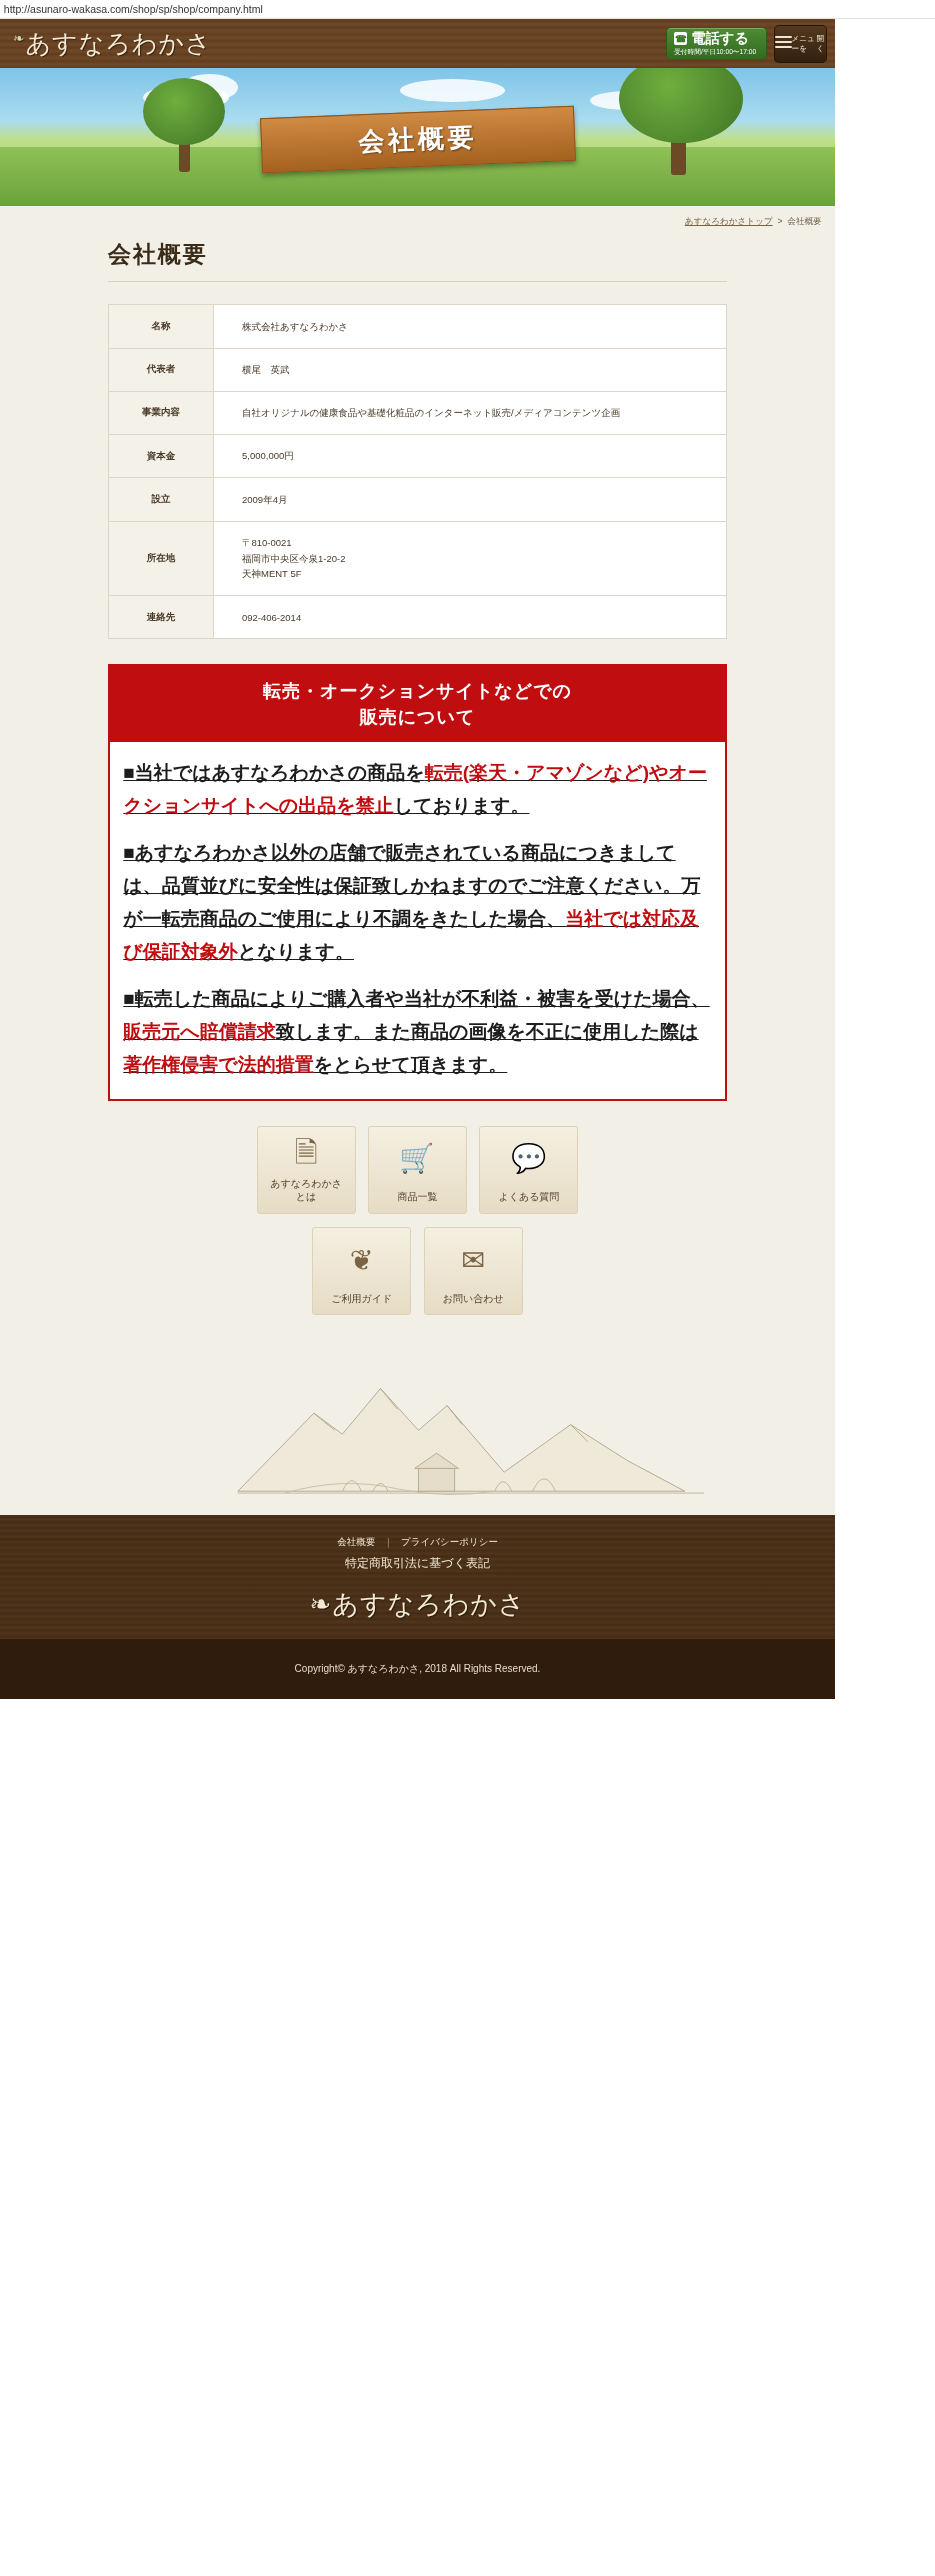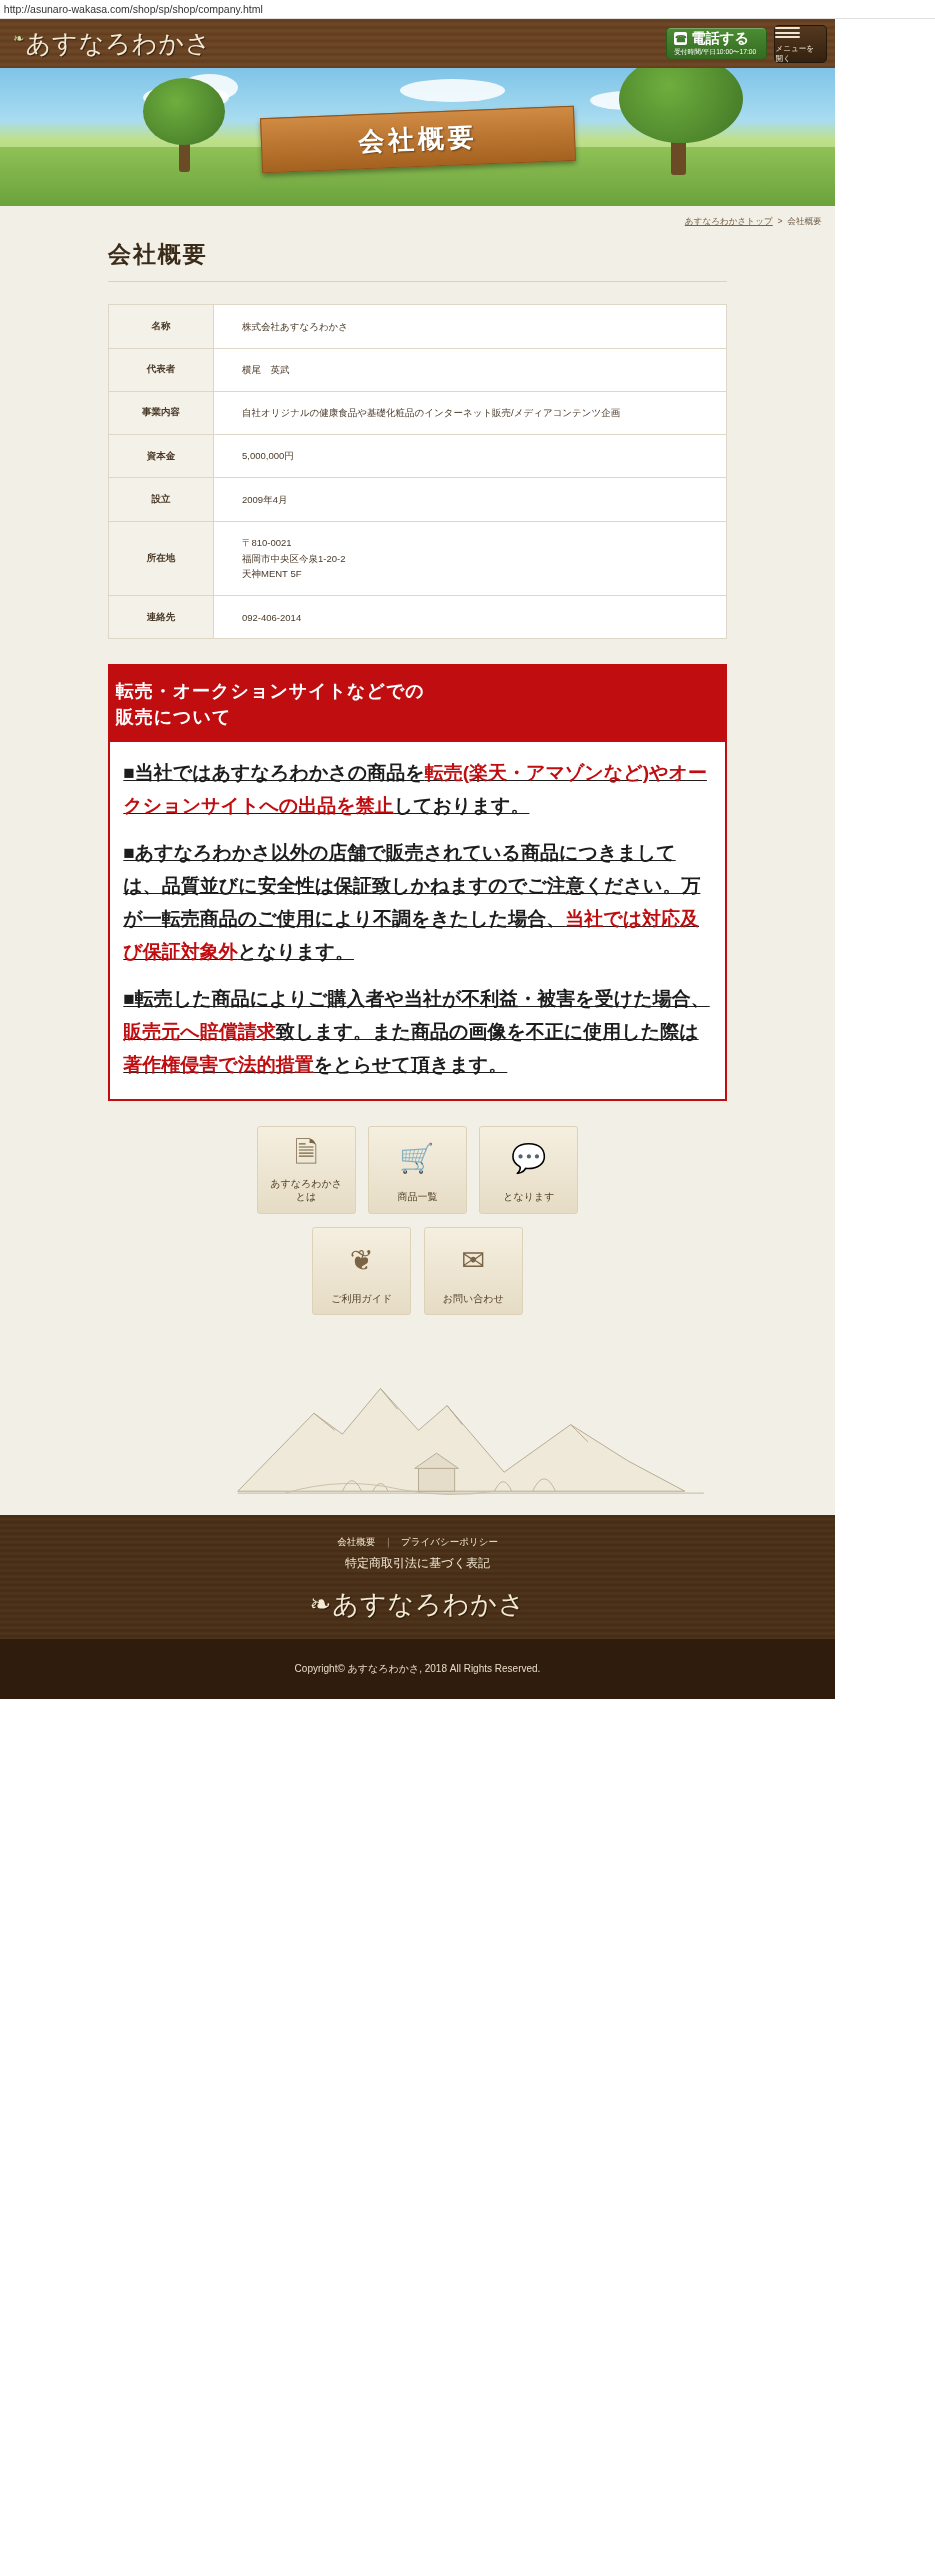--- a/index.html
+++ b/index.html
@@ -68,21 +68,21 @@
     border-radius:1.9px; font-size:9.5px; line-height:13.3px; text-align:center;
   }
   .menu-btn {
     background: #3e2b18;
     background-image: linear-gradient(#55381f, #32210f);
     border: 1px solid #23160a;
     border-radius: 4.8px;
     width: 53px; height: 38px;
     color: #f0e6d2;
     font-size: 7.6px;
-    display: flex; flex-direction: column; align-items: flex-start; justify-content: center;
+    display: flex; flex-direction: row; align-items: center; justify-content: center;
     line-height: 1.25;
   }
   .menu-bars { width: 25px; margin-bottom: 2.9px; }
   .menu-bars span { display: block; height: 1.9px; background: #f0e6d2; margin: 2.9px 0; border-radius: 1px;}
   
   .hero {
     height: 138px;
     position: relative;
     overflow: hidden;
     background: linear-gradient(#7fc4e8 0%, #a9dcf0 38%, #bfe08a 52%, #86b94f 100%);
@@ -142,21 +142,21 @@
     width: 105px; background: #f4f1e8; font-weight: bold; text-align: center; color: #4a3a28;
   }
   table.info td { line-height: 1.65; padding-left: 28px; }
   
   .notice {
     margin: 25px 0 0 0;
     border: 2.9px solid #c00d10;
     background: #fff;
   }
   .notice-head {
-    background: #c00d10; color: #fff; 
+    background: #c00d10; color: #fff; text-align: center;
     font-size: 18px; font-weight: bold; padding: 11.4px 5.7px 12.4px;
     line-height: 1.45; letter-spacing: 1px;
     font-family: "DejaVu Serif", serif;
   }
   .notice-body { padding: 13.3px 13.3px 17px; }
   .notice-body p {
     font-size: 19px; line-height: 1.75; color: #1d1d1d; margin-bottom: 13.3px;
     font-weight: bold;
     text-decoration: underline;
   }
@@ -311,21 +311,21 @@
       <div class="tile">
         <div class="glyph">🗎</div>
         <div>あすなろわかさ<br>とは</div>
       </div>
       <div class="tile">
         <div class="glyph">🛒</div>
         <div>商品一覧</div>
       </div>
       <div class="tile">
         <div class="glyph">💬</div>
-        <div>となります</div>
+        <div>よくある質問</div>
       </div>
     </div>
   <div class="tiles row2" id="tiles-row2">
       <div class="tile">
         <div class="glyph">❦</div>
         <div>ご利用ガイド</div>
       </div>
       <div class="tile">
         <div class="glyph">✉</div>
         <div>お問い合わせ</div>

